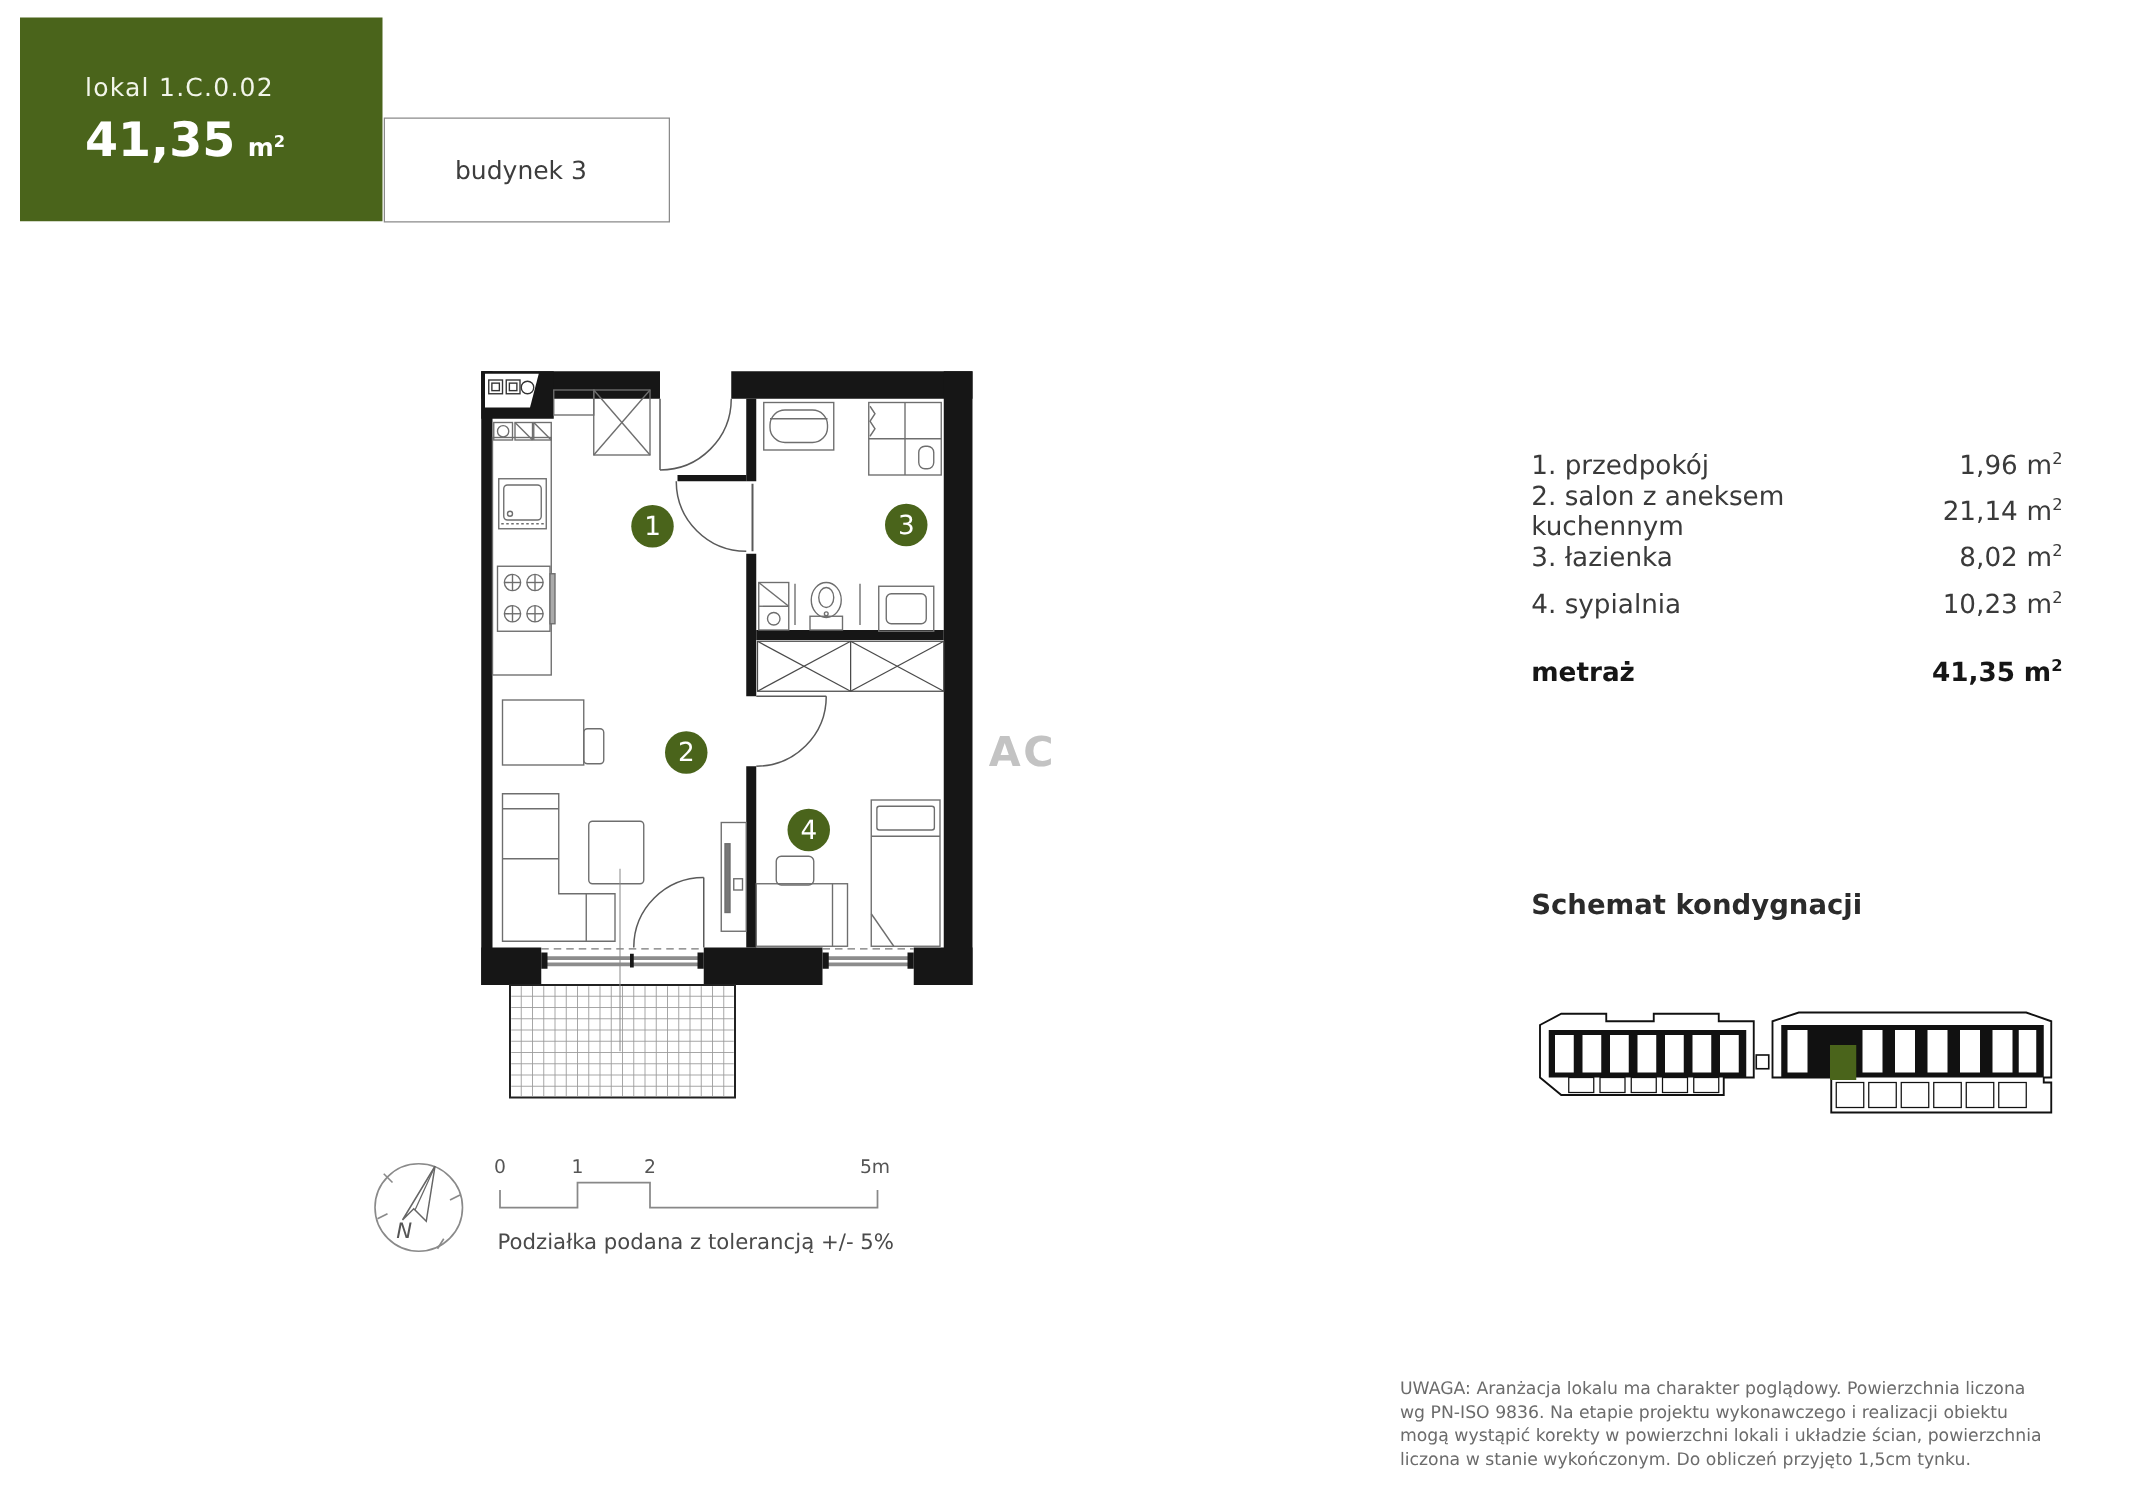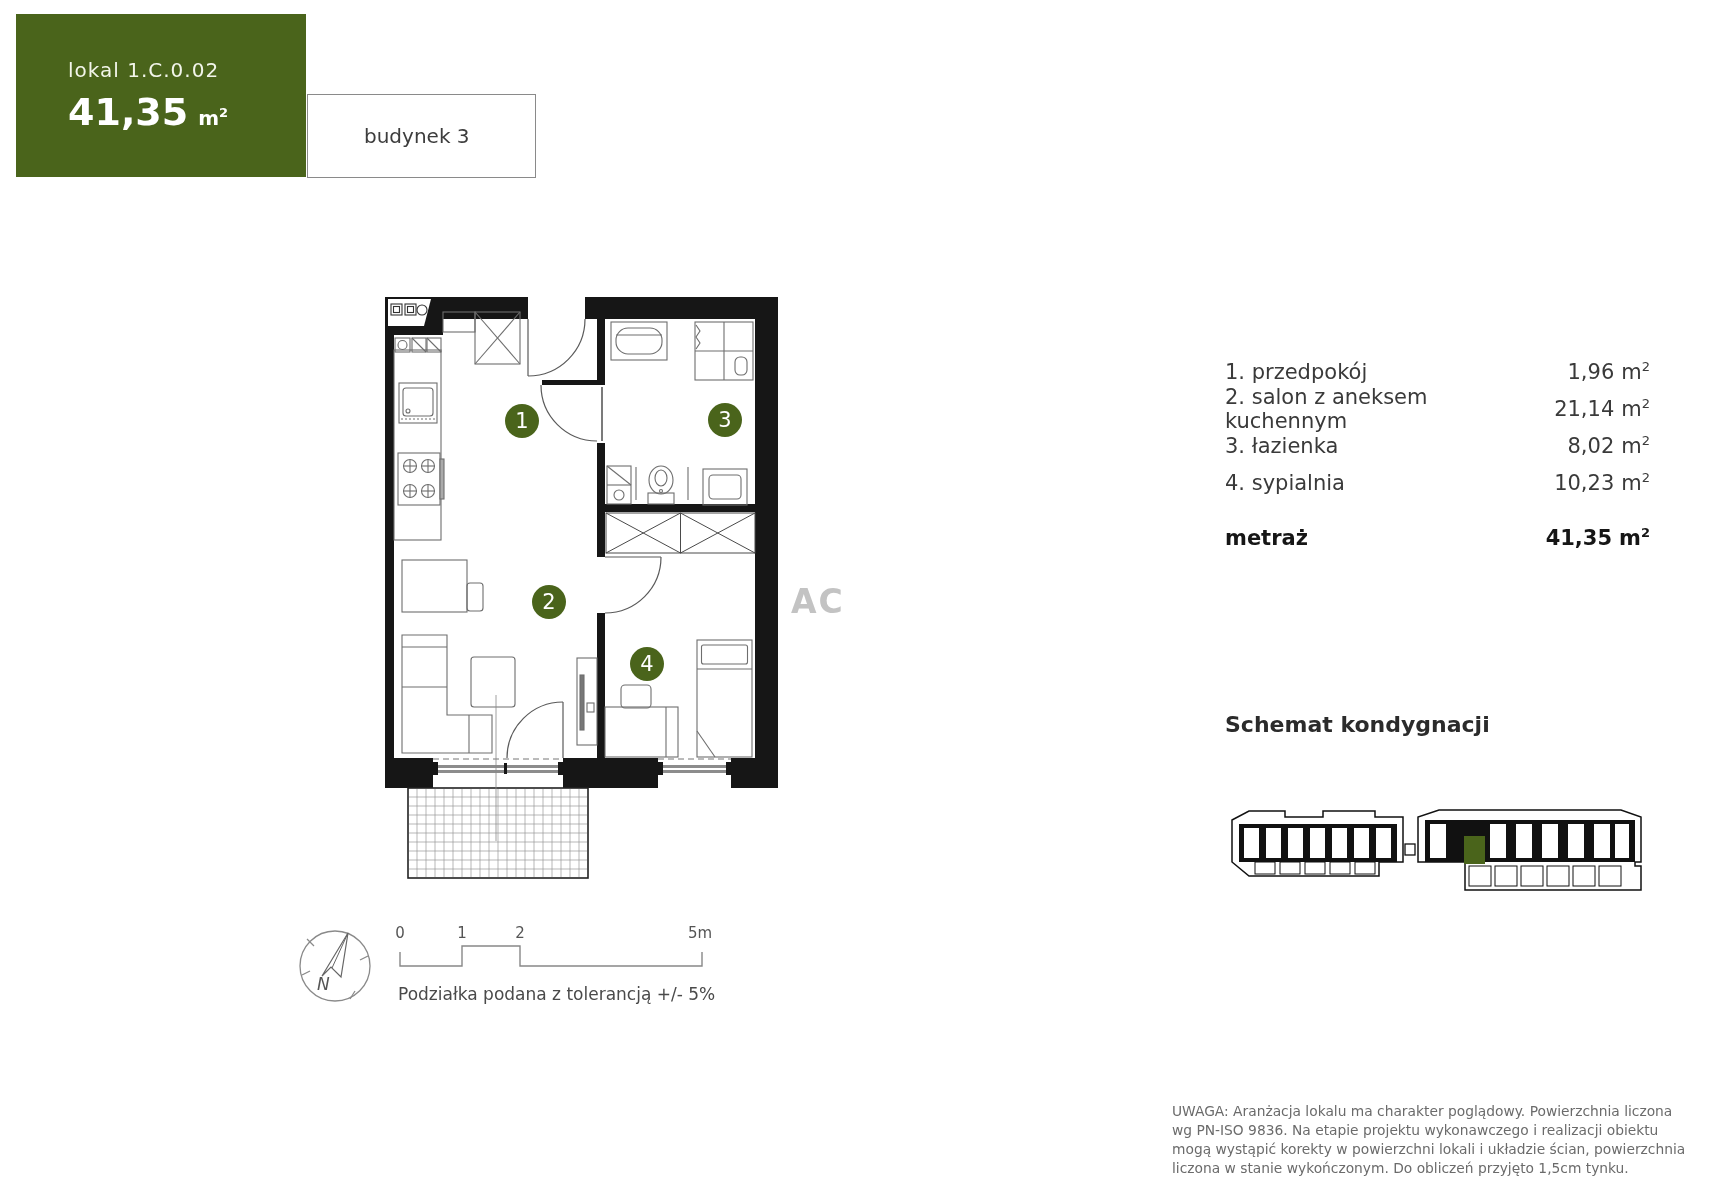--- a/index.html
+++ b/index.html
@@ -41,21 +41,21 @@
   
   .schemat-heading{position:absolute;left:1225px;top:712px;font-size:22px;font-weight:bold;color:#2b2b2b;}
   .schemat-svg{position:absolute;left:1225px;top:804px;}
 
   
   .compass-svg{position:absolute;left:294px;top:920px;}
   .scale-svg{position:absolute;left:388px;top:926px;}
   .scale-caption{position:absolute;left:398px;top:984px;font-size:17px;color:#4a4a4a;}
 
   
-  .disclaimer{position:absolute;left:1172px;top:1102px;width:522px;font-size:13.8px;
+  .disclaimer{position:absolute;left:1120px;top:1102px;width:522px;font-size:13.8px;
               line-height:1.38;color:#6b6b6b;}
 </style>
 </head>
 <body>
 
 <div class="page">
 
   <div class="hdr-green">
     <div class="lokal">lokal 1.C.0.02</div>
     <div class="area">

